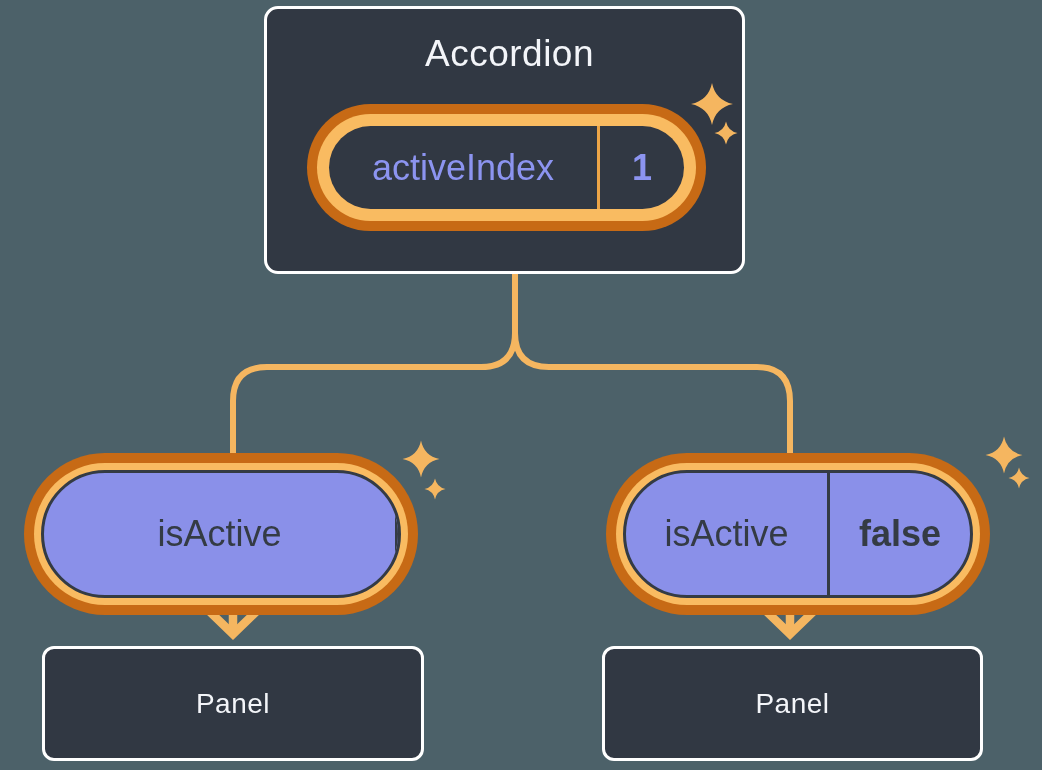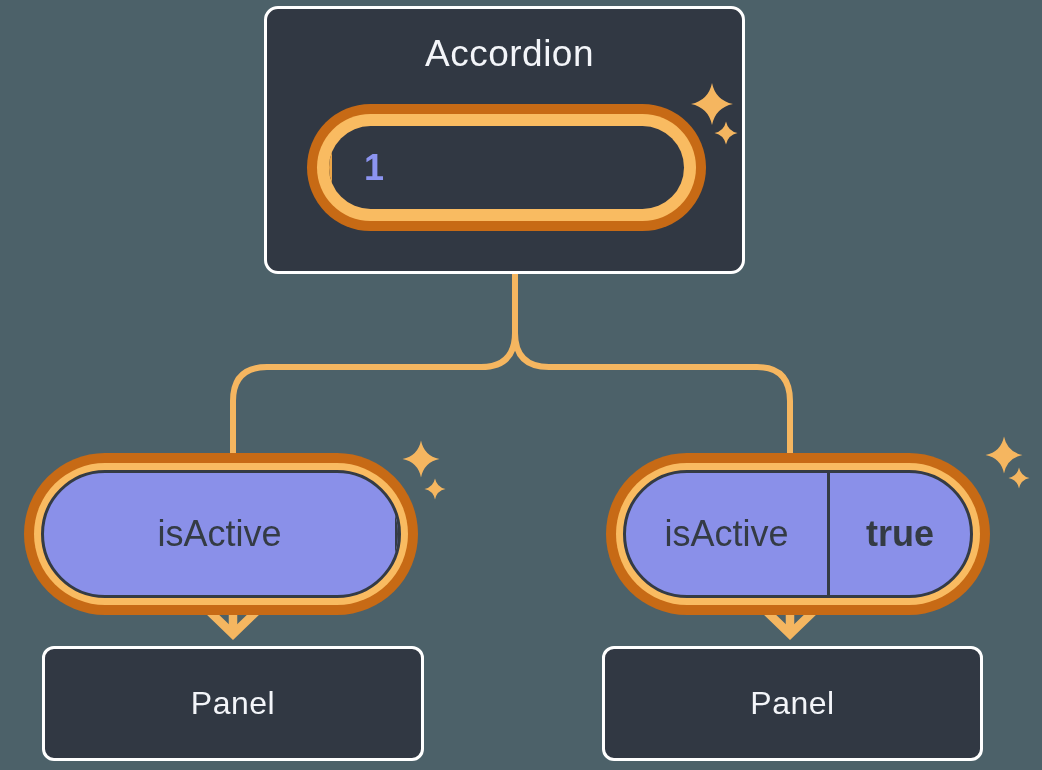--- a/index.html
+++ b/index.html
@@ -24,21 +24,21 @@
     position:absolute;box-sizing:border-box;z-index:1;
     background:var(--node-fill);border:3px solid var(--node-border);border-radius:14px;
   }
   .accordion{left:264px;top:6px;width:481px;height:268px;}
   .node-title{
     position:absolute;left:10px;right:0;top:24px;text-align:center;
     font-size:37px;font-weight:500;color:var(--light-text);letter-spacing:.5px;
   }
   .panel{
     display:flex;align-items:center;justify-content:center;border-radius:12px;
-    font-size:32px;font-weight:500;color:var(--light-text);letter-spacing:.5px;
+    font-size:28px;font-weight:500;color:var(--light-text);letter-spacing:.5px;
   }
   .panel-left{left:42px;top:646px;width:382px;height:115px;}
   .panel-right{left:602px;top:646px;width:381px;height:115px;}
 
   .pill{position:absolute;z-index:2;box-sizing:border-box;border-radius:999px;background:var(--orange-dark);}
   .pill-mid{box-sizing:border-box;width:100%;height:100%;border-radius:999px;background:var(--orange-light);}
   .pill-inner{
     box-sizing:border-box;width:100%;height:100%;border-radius:999px;
     display:flex;align-items:stretch;overflow:hidden;
   }
@@ -81,20 +81,21 @@
       <path class="arrow" d="M790 576 L790 629"></path>
       <path class="arrow" d="M766 611 L790 634 L814 611"></path>
     </g>
   </svg>
 
   <div class="node accordion">
     <div class="node-title">Accordion</div>
     <div class="pill state-pill">
       <div class="pill-mid">
         <div class="pill-inner">
+          <div class="pill-label">activeIndex</div>
           <div class="pill-divider"></div>
           <div class="pill-value">1</div>
         </div>
       </div>
     </div>
   </div>
 
   <div class="pill prop-pill prop-left">
     <div class="pill-mid">
       <div class="pill-inner">
@@ -102,21 +103,21 @@
         <div class="pill-divider"></div>
       </div>
     </div>
   </div>
 
   <div class="pill prop-pill prop-right">
     <div class="pill-mid">
       <div class="pill-inner">
         <div class="pill-label">isActive</div>
         <div class="pill-divider"></div>
-        <div class="pill-value">true</div>
+        <div class="pill-value">false</div>
       </div>
     </div>
   </div>
 
   <div class="node panel panel-left">
     <span>Panel</span>
   </div>
   <div class="node panel panel-right">
     <span>Panel</span>
   </div>

